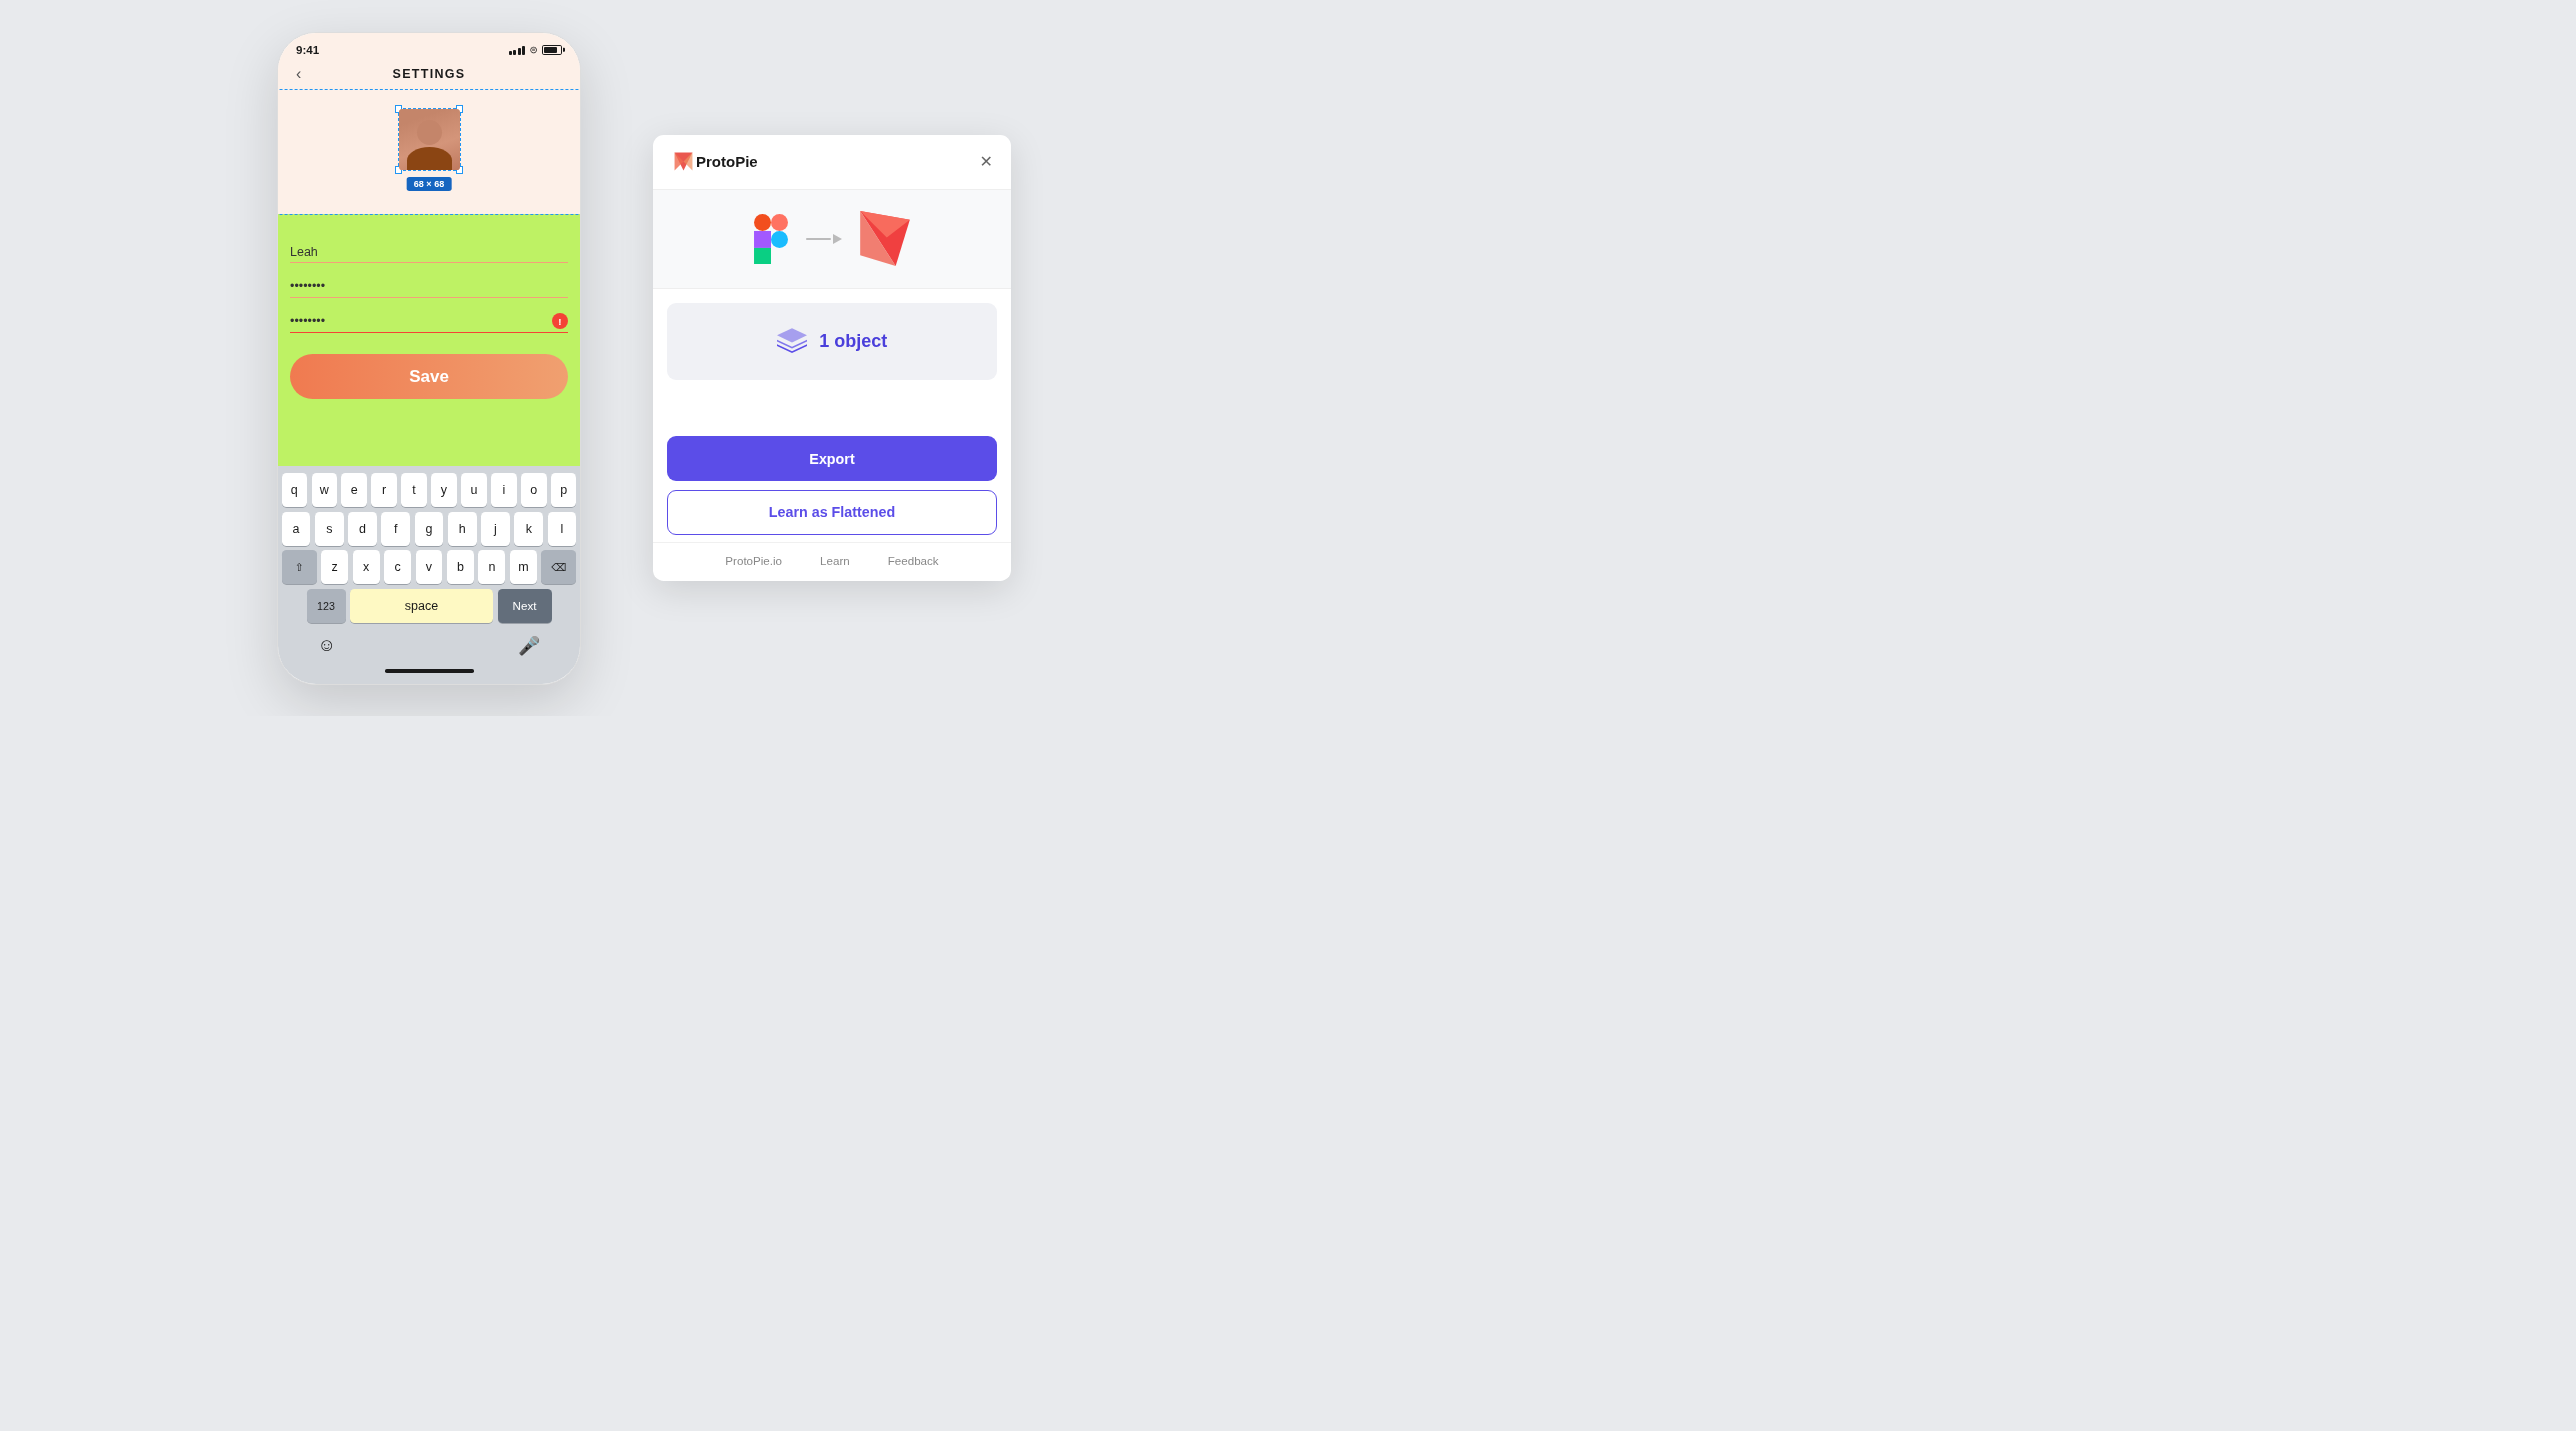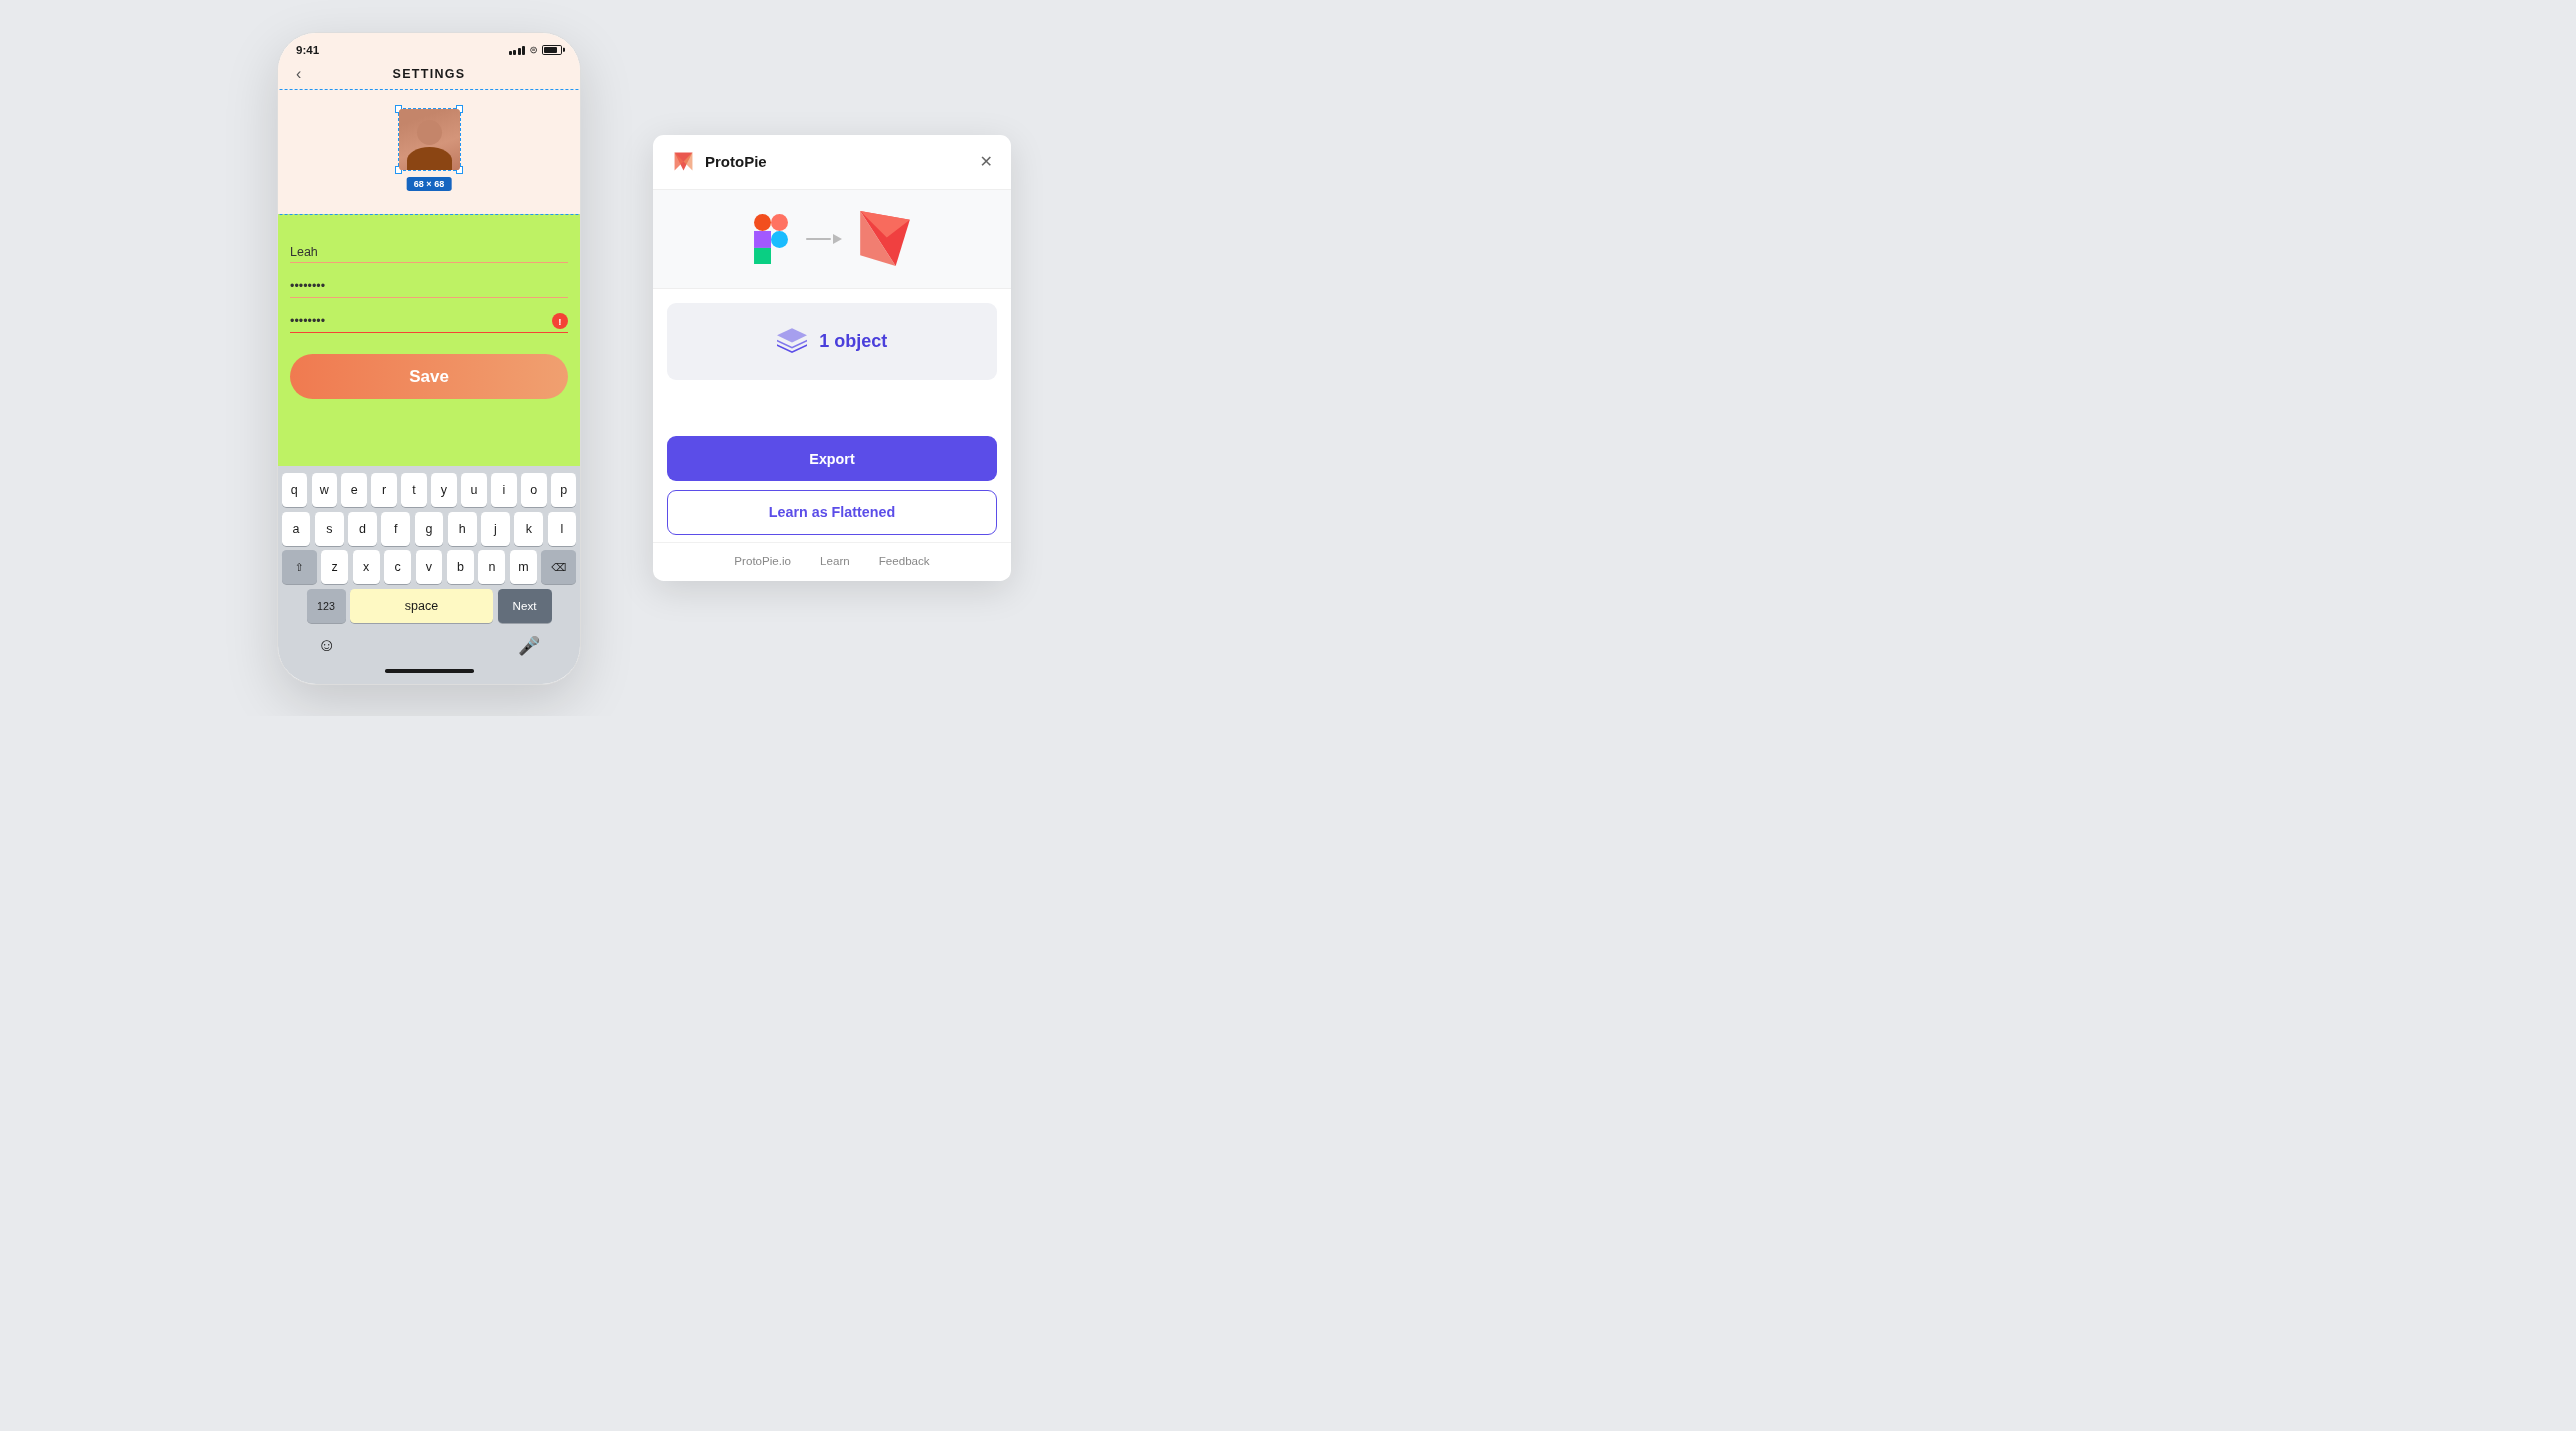--- a/index.html
+++ b/index.html
@@ -378,21 +378,21 @@
       display: flex;
       align-items: center;
       justify-content: space-between;
       padding: 14.3px 18px;
       border-bottom: 0.9px solid #eee;
     }
 
     .panel-logo {
       display: flex;
       align-items: center;
-      gap: 9px;
+      gap: 0;
       justify-content: center;
     }
 
     .protopie-icon {
       width: 25px;
       height: 25px;
     }
 
     .panel-title {
       font-size: 15px;
@@ -467,21 +467,21 @@
       background: #fff;
       color: #5b4de8;
       font-size: 14.3px;
       font-weight: 600;
       cursor: pointer;
     }
 
     .panel-footer {
       display: flex;
       justify-content: center;
-      gap: 29px;
+      gap: 38px;
       padding: 10.7px 14.3px 14.3px;
       border-top: 0.9px solid #f0f0f0;
       align-items: flex-end;
     }
 
     .footer-link {
       font-size: 11.6px;
       color: #888;
       cursor: pointer;
     }

